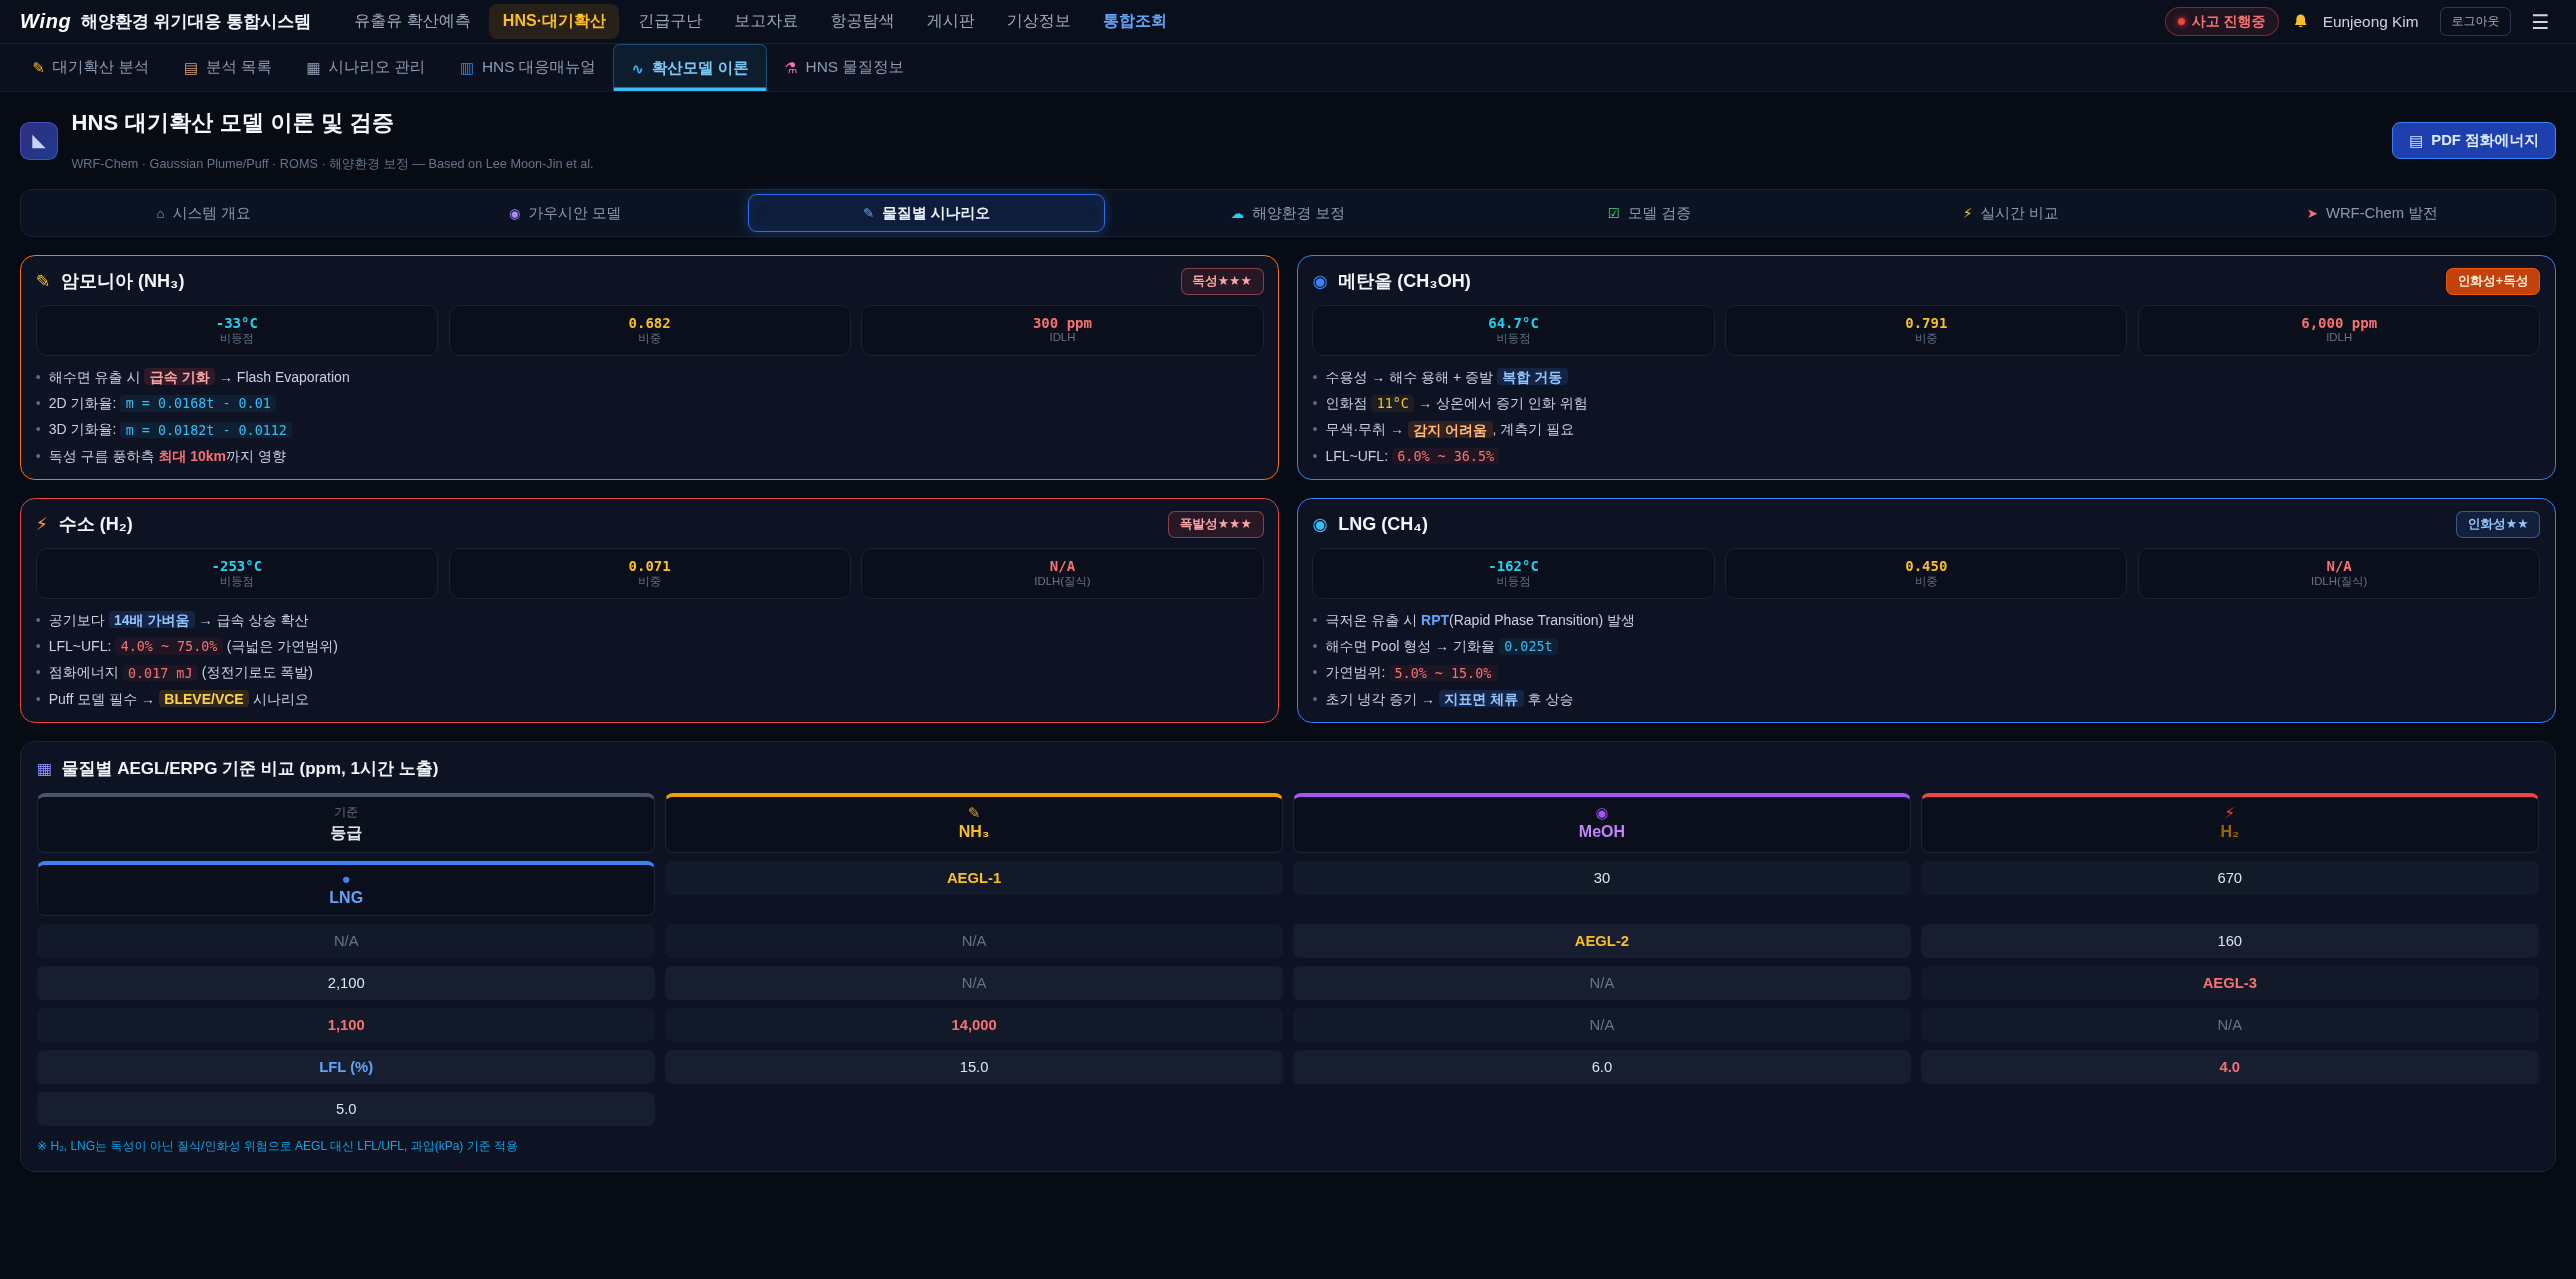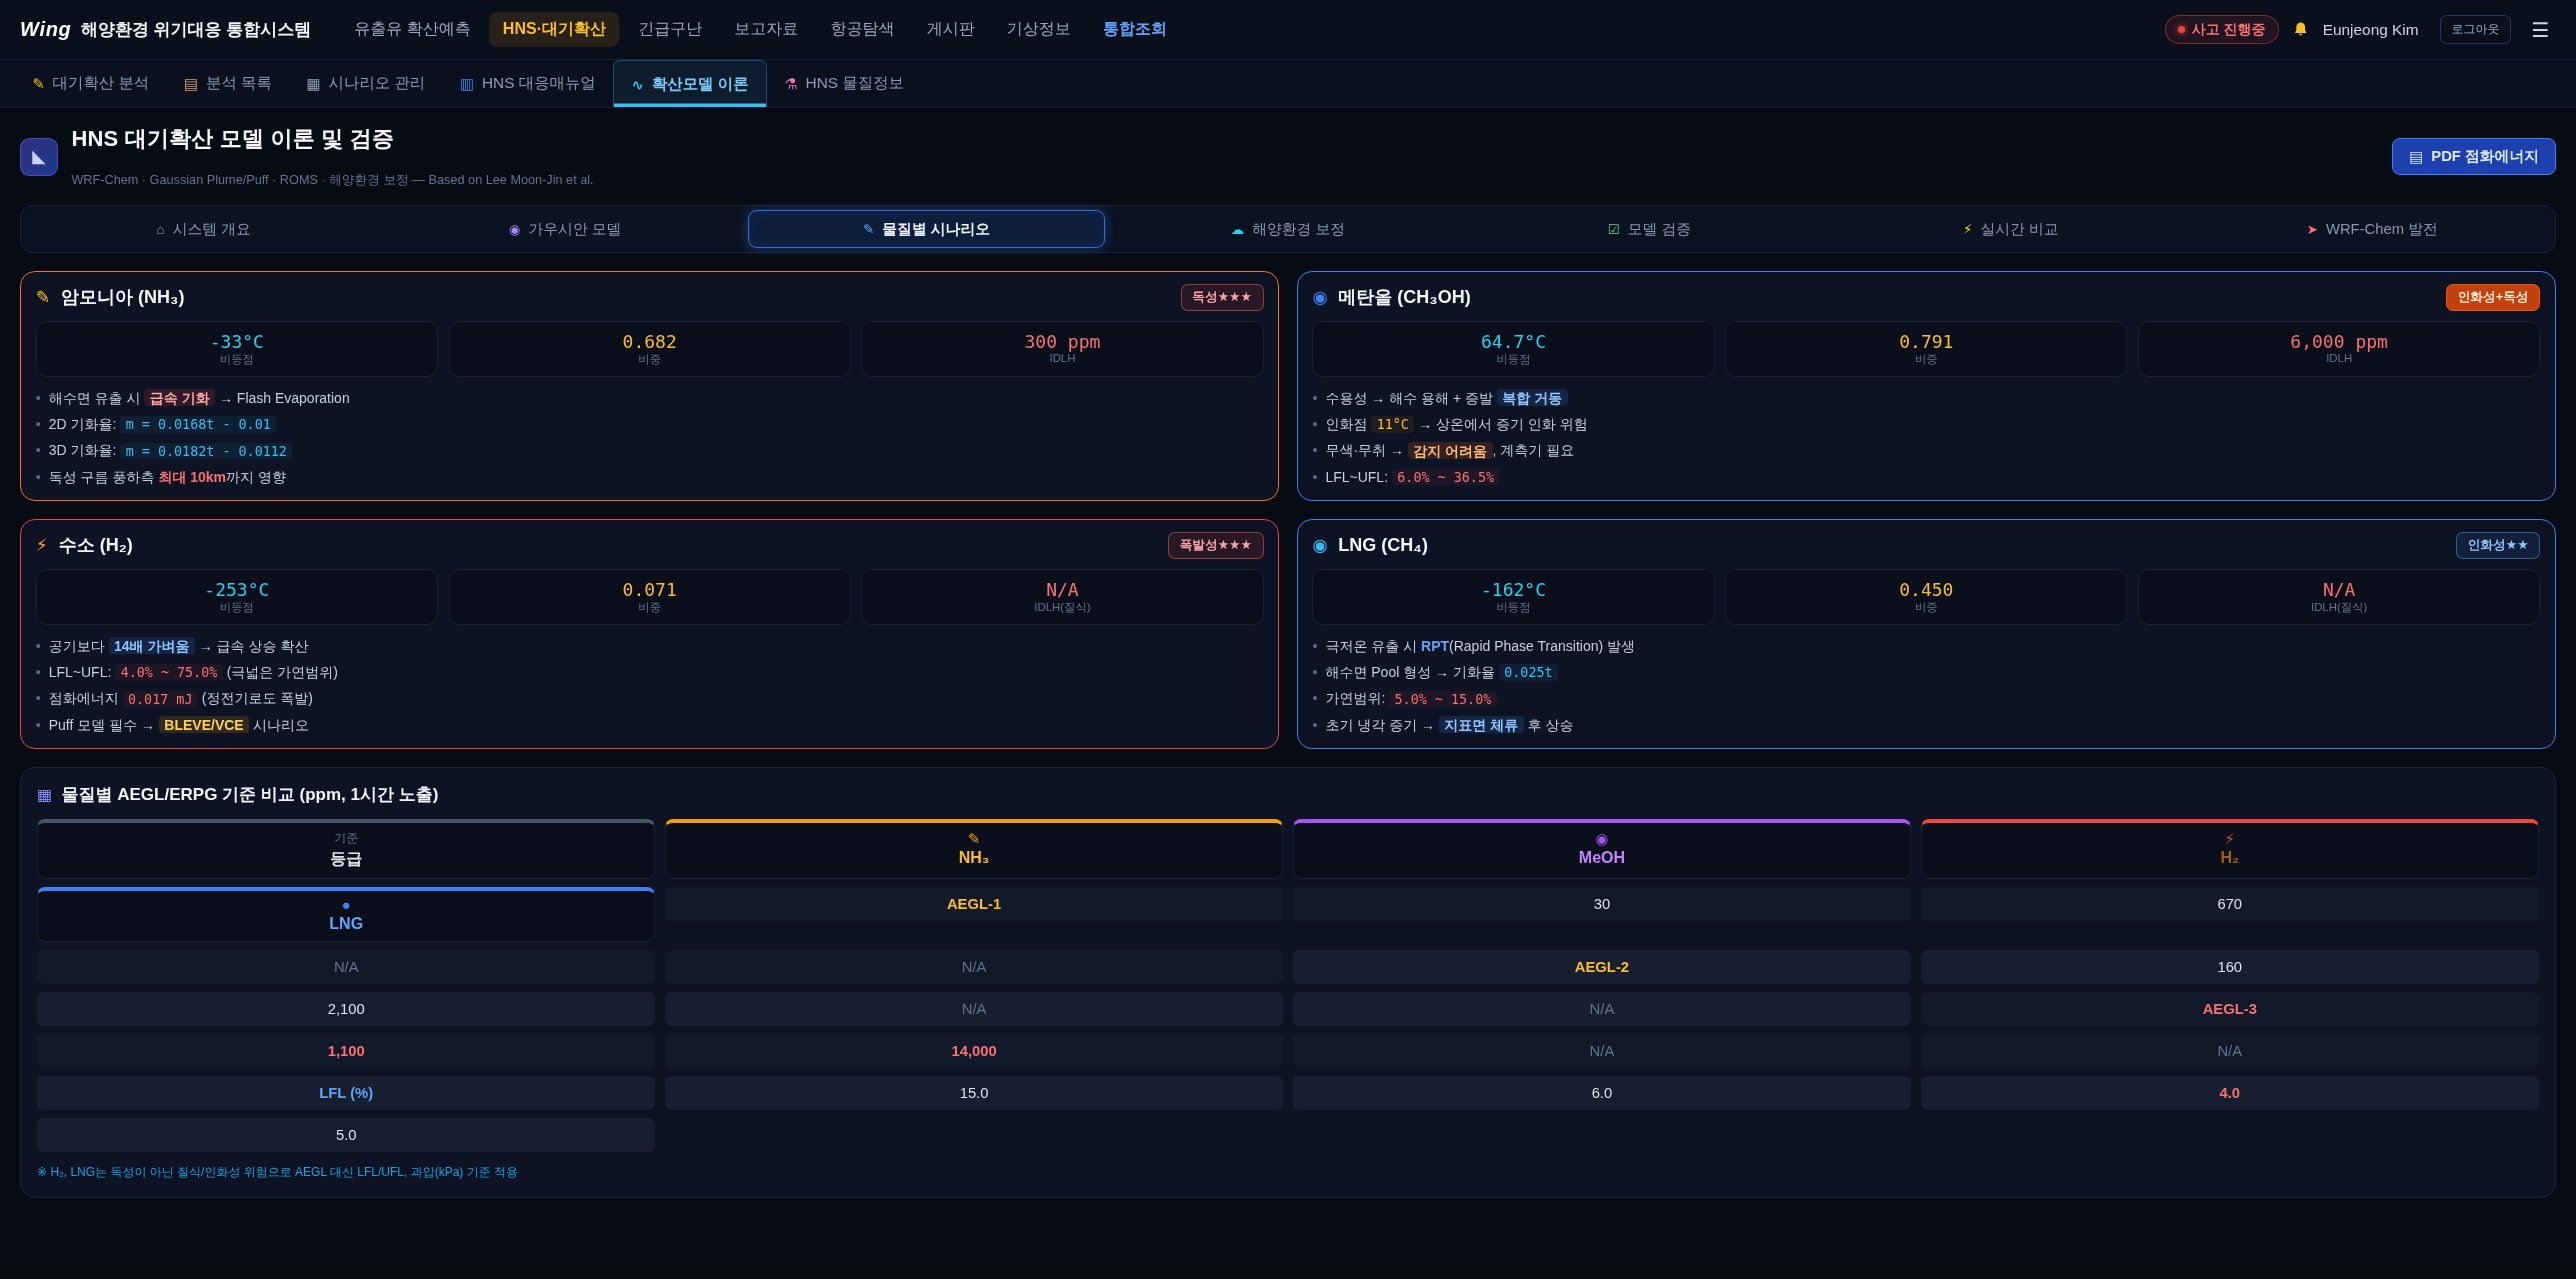--- a/index.html
+++ b/index.html
@@ -5,21 +5,21 @@
 <style>
   * { margin:0; padding:0; box-sizing:border-box; }
   html { background:#070b14; }
   body {
     width:2576px; height:1279px; overflow:hidden;
     background:#070b14; color:#e2e8f0;
     font-family:"Liberation Sans","DejaVu Sans",sans-serif;
   }
 
   
-  .topnav { height:60px; background:#0a0f1c; border-bottom:0.7px solid #182133;
+  .topnav { height:44px; background:#0a0f1c; border-bottom:0.7px solid #182133;
             display:flex; align-items:center; padding:0 20px; }
   .brand { display:flex; align-items:center; gap:9.4px; }
   .logo { font-style:italic; font-weight:900; font-size:20px; color:#ffffff; letter-spacing:0.7px; }
   .brand-title { font-size:17px; font-weight:700; color:#f1f5f9; white-space:nowrap; }
   .mainmenu { display:flex; align-items:center; gap:5.4px; margin-left:29.5px; flex:1; }
   .menu-item { font-size:16px; color:#9aa8bc; padding:7.4px 13.4px; border-radius:8px; cursor:pointer; white-space:nowrap; }
   .menu-item.active { color:#fbbf24; background:rgba(245,158,11,.13); font-weight:700; }
   .menu-item.accent { color:#60a5fa; font-weight:700; }
   .topnav-right { display:flex; align-items:center; gap:13.4px; }
   .incident-badge { display:flex; align-items:center; gap:6.7px; font-size:14px; font-weight:700;
@@ -69,21 +69,21 @@
   .card { background:#0d1322; border:1.3px solid #334; border-radius:14.8px; padding:12px 14.8px 13.4px; }
   .card-head { display:flex; align-items:center; gap:10.7px; margin-bottom:10.7px; }
   .card-icon { font-size:17.4px; }
   .card-name { font-size:18px; font-weight:800; color:#f3f7fc; flex:1; }
   .badge { font-size:12.7px; font-weight:700; padding:4px 10.7px; border-radius:6.7px; white-space:nowrap; }
   .badge-red { color:#fca5a5; background:rgba(239,68,68,.12); border:0.7px solid rgba(248,113,113,.45); }
   .badge-blue { color:#93c5fd; background:rgba(59,130,246,.12); border:0.7px solid rgba(96,165,250,.45); }
   .badge-orange { color:#ffedd5; background:#c2410c; border:0.7px solid #ea580c; }
   .stats { display:grid; grid-template-columns:repeat(3,1fr); gap:10.7px; }
   .stat { background:#0a0f1b; border:0.7px solid #1a2436; border-radius:10.7px; padding:8.7px 5.4px; text-align:center; }
-  .stat .v { font-family:"DejaVu Sans Mono",monospace; font-size:18px; font-weight:400; }
+  .stat .v { font-family:"DejaVu Sans Mono",monospace; font-size:14px; font-weight:700; }
   .v-cyan { color:#22d3ee; } .v-amber { color:#fbbf24; } .v-red { color:#f87171; }
   .stat .l { font-size:11.4px; color:#64748b; }
   .bullets { margin-top:10.7px; display:flex; flex-direction:column; gap:6px; }
   .bullet { font-size:14px; color:#c6d1e1; display:flex; align-items:center; gap:8px; line-height:1.45; }
   .bullet .mark { color:#5b6b82; }
   .seg-hl-red { color:#fca5a5; background:rgba(239,68,68,.16); padding:0.7px 5.4px; border-radius:4px; font-weight:700; }
   .seg-hl-blue { color:#93c5fd; background:rgba(59,130,246,.16); padding:0.7px 5.4px; border-radius:4px; font-weight:700; }
   .seg-hl-orange { color:#fdba74; background:rgba(249,115,22,.16); padding:0.7px 5.4px; border-radius:4px; font-weight:700; }
   .seg-hl-amber { color:#fcd34d; background:rgba(245,158,11,.16); padding:0.7px 5.4px; border-radius:4px; font-weight:700; }
   .seg-code-cyan { font-family:"DejaVu Sans Mono",monospace; font-size:13.4px; color:#38bdf8;

